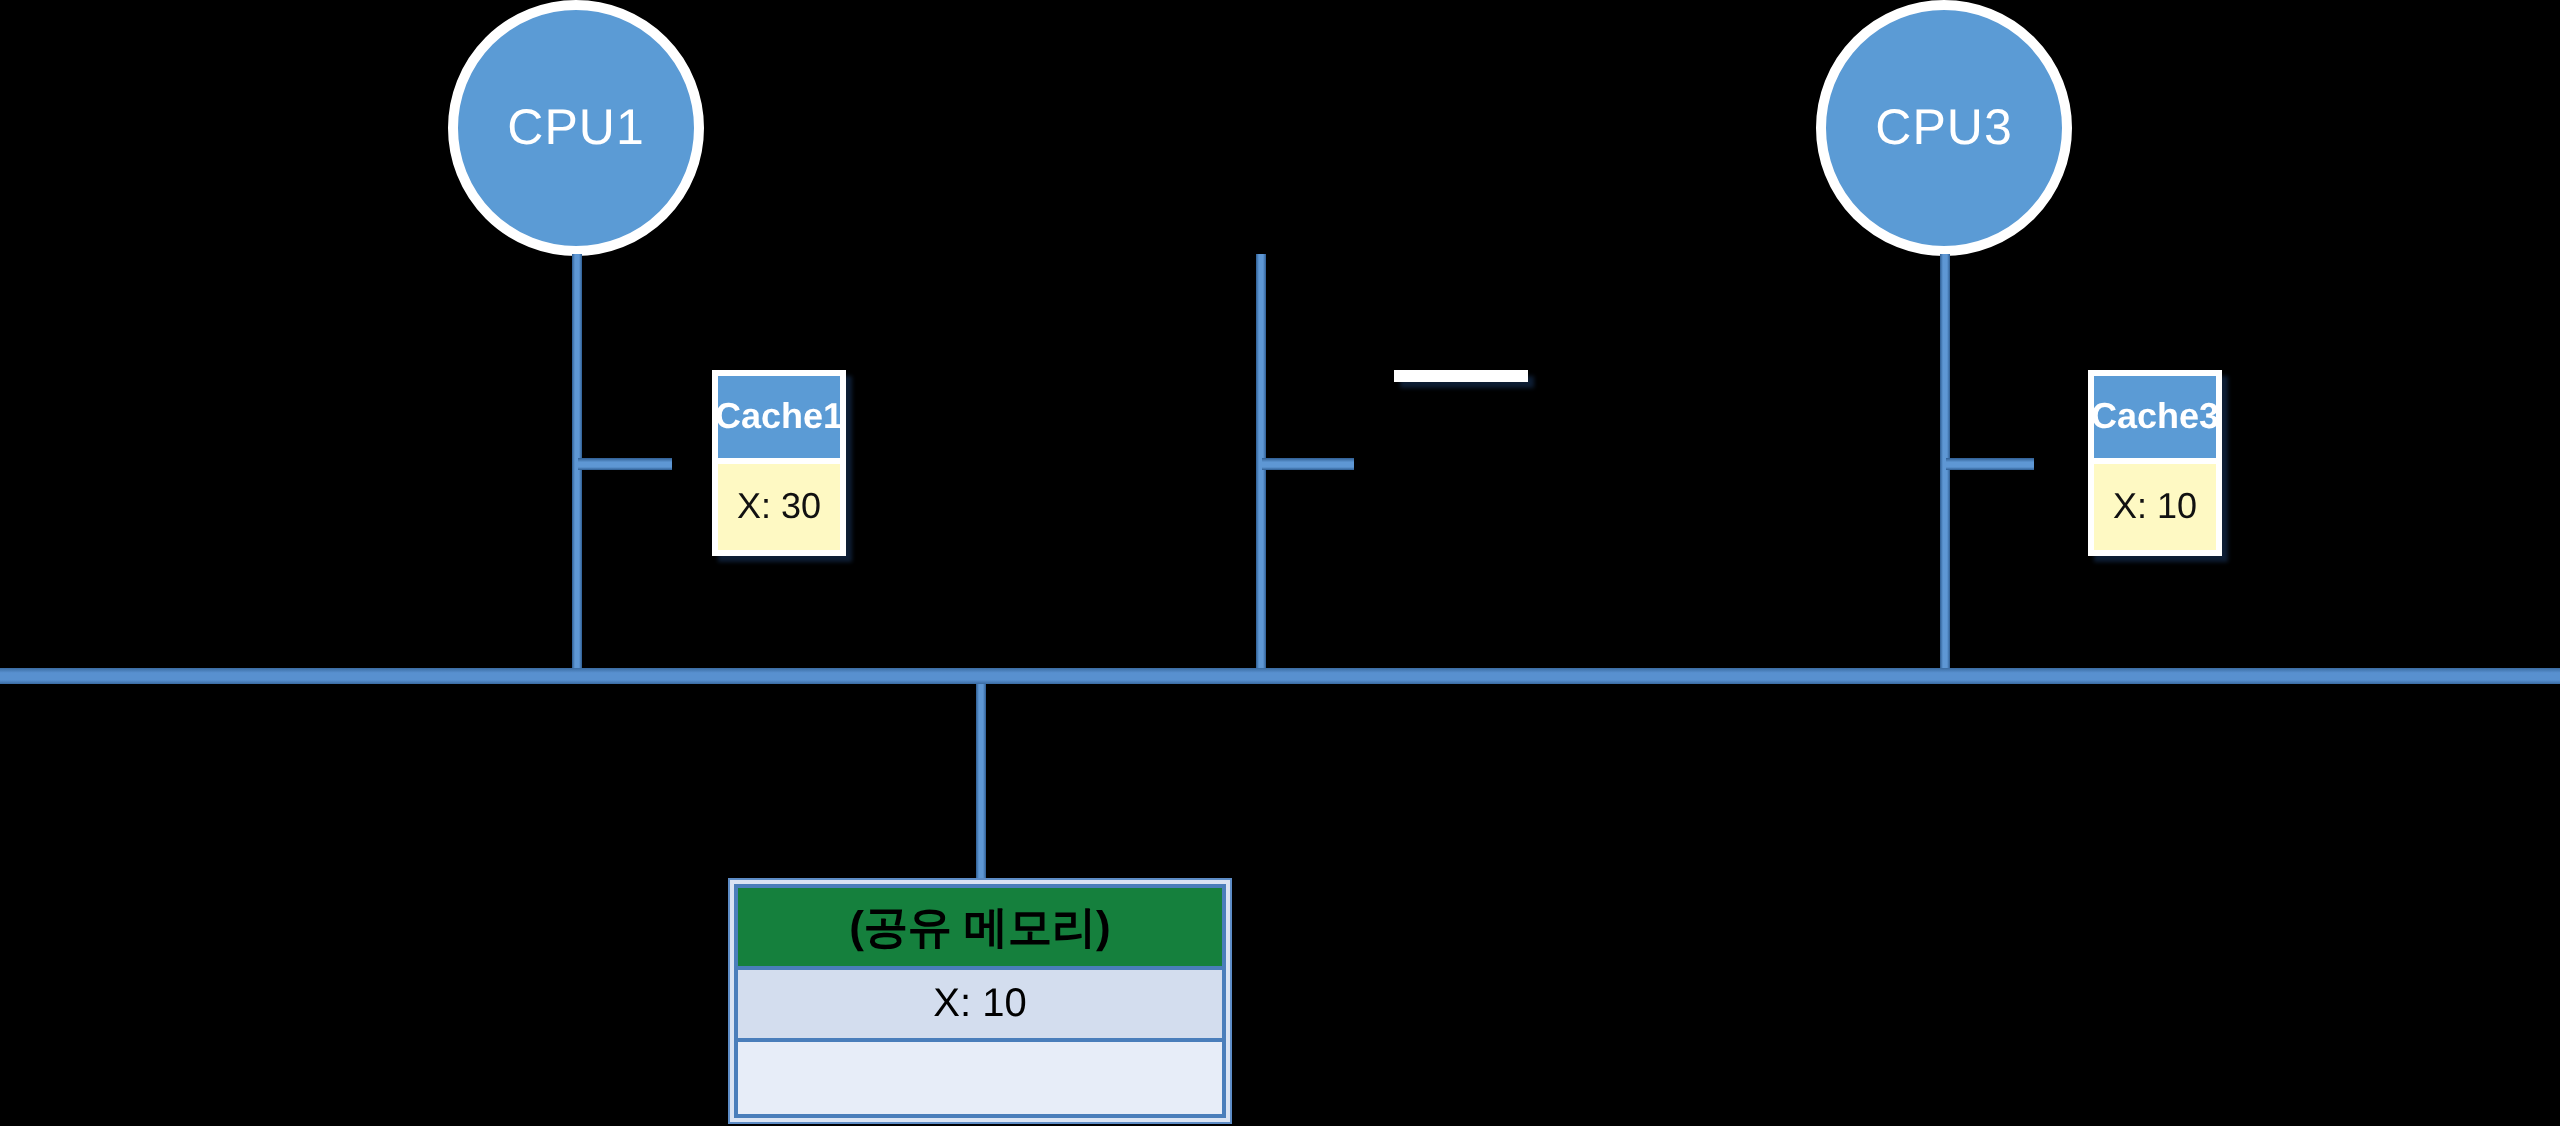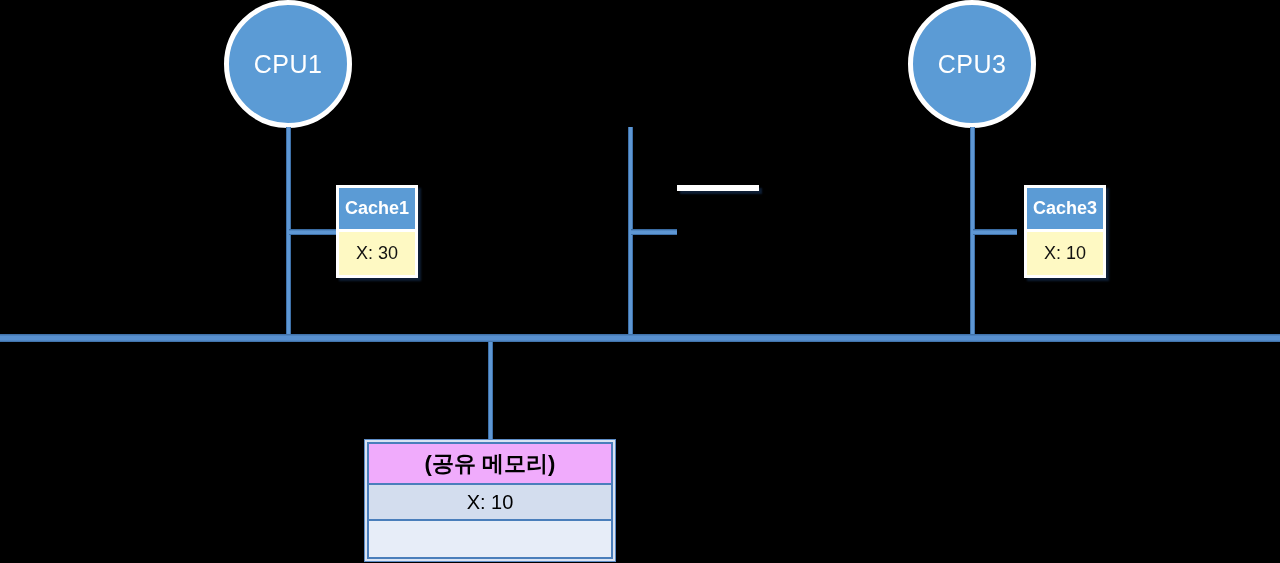--- a/index.html
+++ b/index.html
@@ -56,25 +56,26 @@
     background: linear-gradient(to bottom, #2f5e93, #5e97d4 35%, #5e97d4 75%, #2f5e93);
   }
   .clink-1 { left: 289px; width: 47px; }
   .clink-2 { left: 631px; width: 46px; }
   .clink-3 { left: 973px; width: 44px; }
 
   
   .cache-box {
     position: absolute;
     top: 185px;
-    width: 82px;
+    width: 67px;
     background: #ffffff;
     padding: 3px;
     box-sizing: border-box;
     box-shadow: 3px 3px 2px rgba(25, 55, 95, 0.55);
+    margin-left: 20px;
   }
   .cache-1 { left: 336px; }
   .cache-2 { left: 677px; }
   .cache-3 { left: 1024px; }
   .cache-header {
     height: 41px;
     margin-bottom: 3px;
     background: #5b9bd5;
     display: flex;
     align-items: center;
@@ -117,21 +118,21 @@
     box-shadow: 0 0 0 2px #d9e3f3, 0 0 0 3px #5d8cc6;
   }
   .mem-row {
     display: flex;
     align-items: center;
     justify-content: center;
     color: #000000;
   }
   .mem-title {
     height: 39px;
-    background: #f0abfc;
+    background: #15803d;
     border-bottom: 2px solid #4a7ebb;
     font-weight: bold;
     font-size: 22px;
   }
   .mem-value {
     height: 34px;
     background: #d3ddee;
     border-bottom: 2px solid #4a7ebb;
     font-size: 20px;
   }

